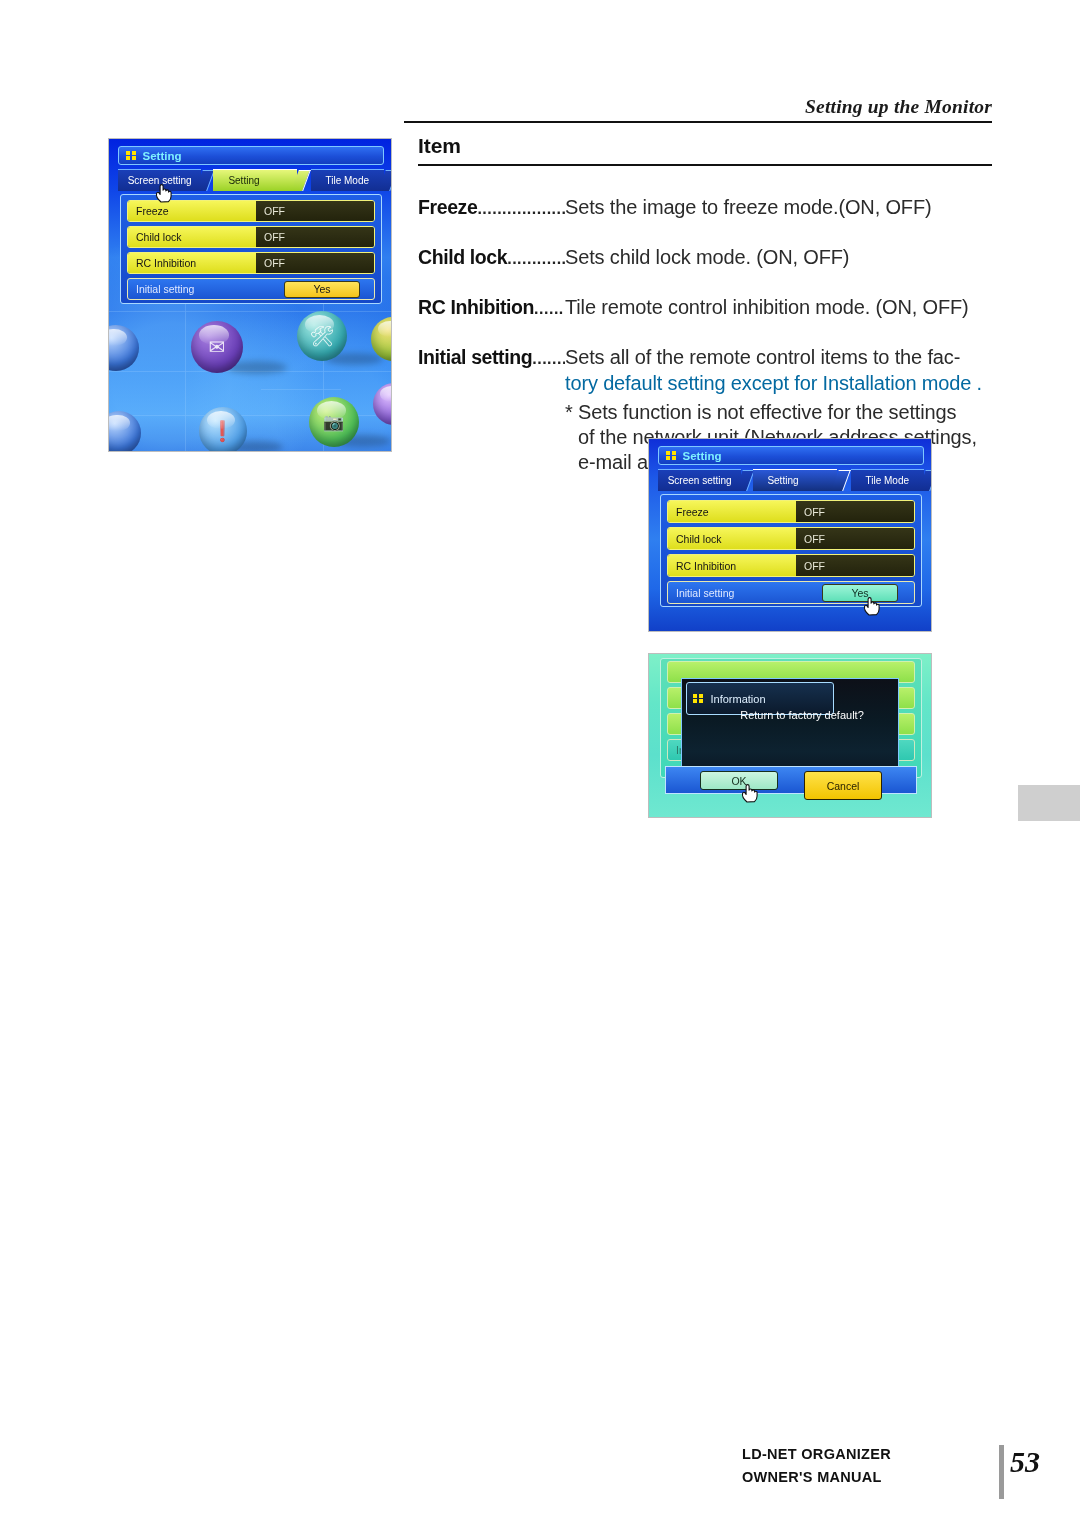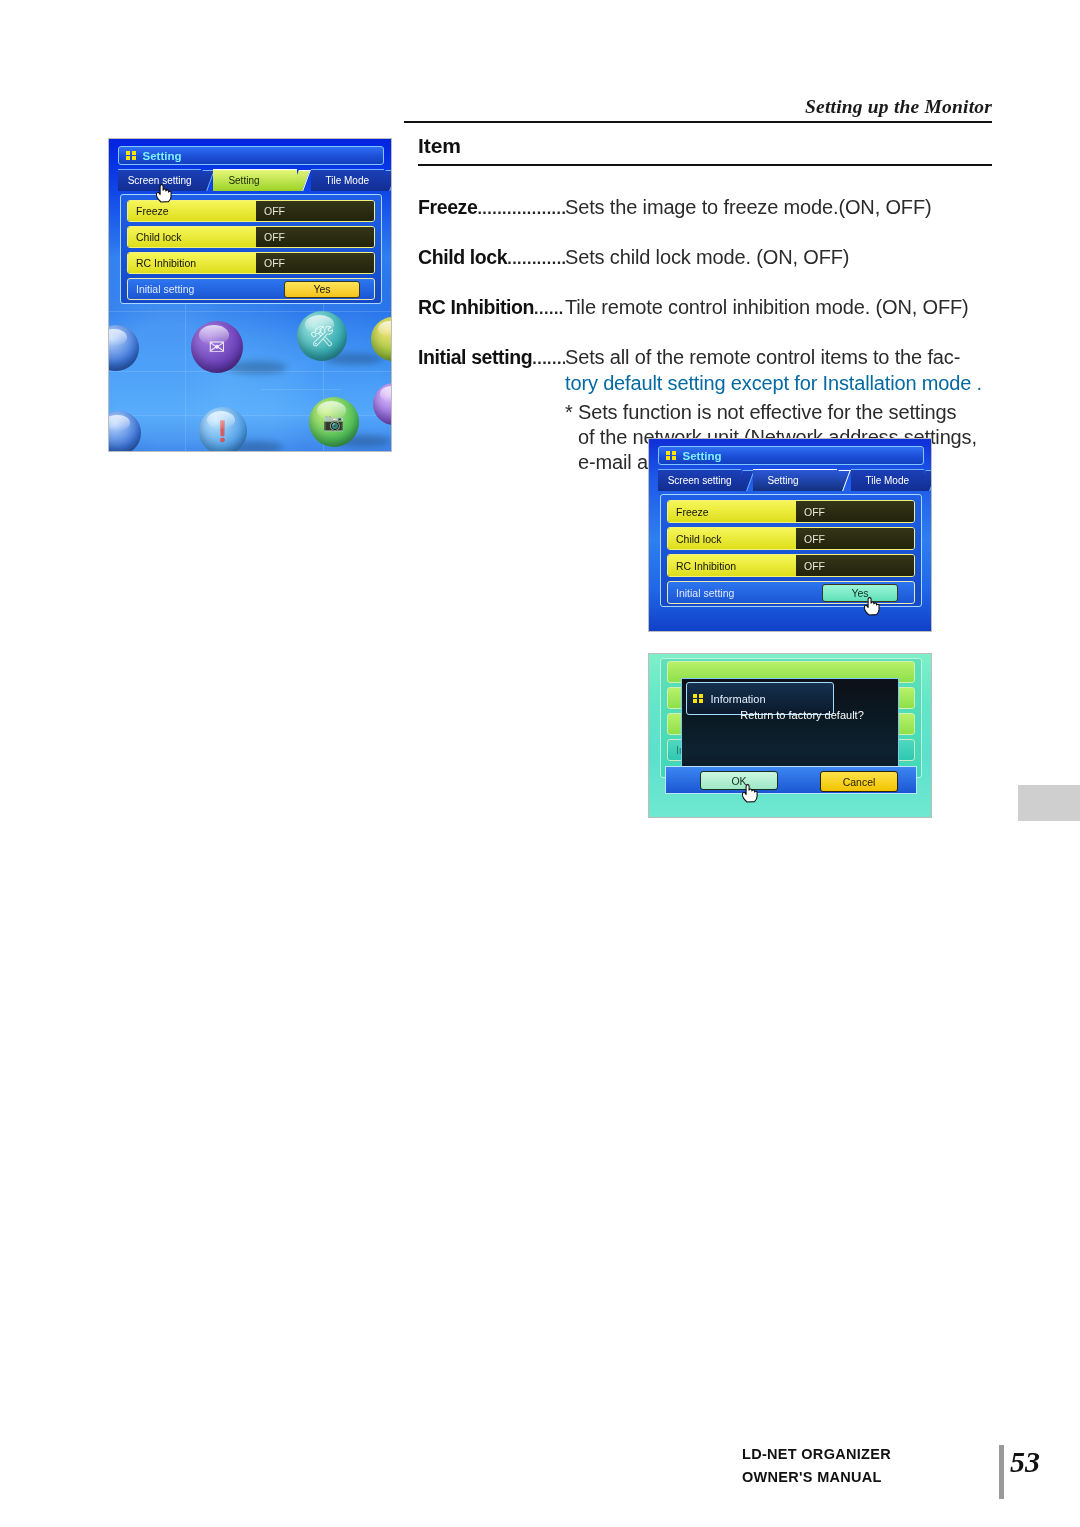--- a/index.html
+++ b/index.html
@@ -384,22 +384,22 @@
         <span style="margin-left:8px;">Information</span>
       </div>
       <div style="position:absolute; left:0; top:30px; width:100%; text-align:center;
            color:#ffffff; font-size:11px;margin-left:12px;">Return to factory default?</div>
     </div>
 
     <div style="position:absolute; left:16px; top:112px; width:252px; height:28px;
          background: linear-gradient(180deg,#3d86f2,#1a56d2); border:1.5px solid #bfe4ff;">
       <div class="ybtn" style="position:absolute; left:34px; top:4px; width:78px; height:19px;
            background: linear-gradient(180deg,#cdf5e0,#9de8c6); color:#16301f; border-color:#16301f;">OK</div>
-      <div class="ybtn" style="position:absolute; left:138px; top:4px; width:78px; height:21px;
-           background: linear-gradient(180deg,#ffe24a,#f2c400); color:#2a2200; border-color:#2a2200;margin-left:16px;">Cancel</div>
+      <div class="ybtn" style="position:absolute; left:138px; top:4px; width:78px; height:29px;
+           background: linear-gradient(180deg,#ffe24a,#f2c400); color:#2a2200; border-color:#2a2200;">Cancel</div>
     </div>
 
     <svg class="cursor" style="left:91px; top:127px;" viewBox="0 0 20 24">
       <path d="M7 21 C3.4 18 2 14.6 2.6 12.4 c.4-1.3 1.9-1.5 2.6-.3 l.9 1.4 V5.2 c0-1 .7-1.6 1.5-1.6 s1.5.6 1.5 1.6 v4.1 c.1-.8.7-1.3 1.4-1.3 .8 0 1.4.6 1.4 1.5 v.4 c.2-.6.7-1 1.3-1 .8 0 1.4.6 1.4 1.5 v.7 c.2-.5.7-.8 1.2-.8 .8 0 1.3.6 1.3 1.5 v3.1 c0 2.5-1.1 4.4-2.6 5.7 z" fill="#fff" stroke="#111" stroke-width="1.1" stroke-linejoin="round"></path>
     </svg>
   </div>
 
   <div class="side-tab" style="left:1018px; top:785px; width:62px; height:36px;"></div>
 
   <div class="footer">

